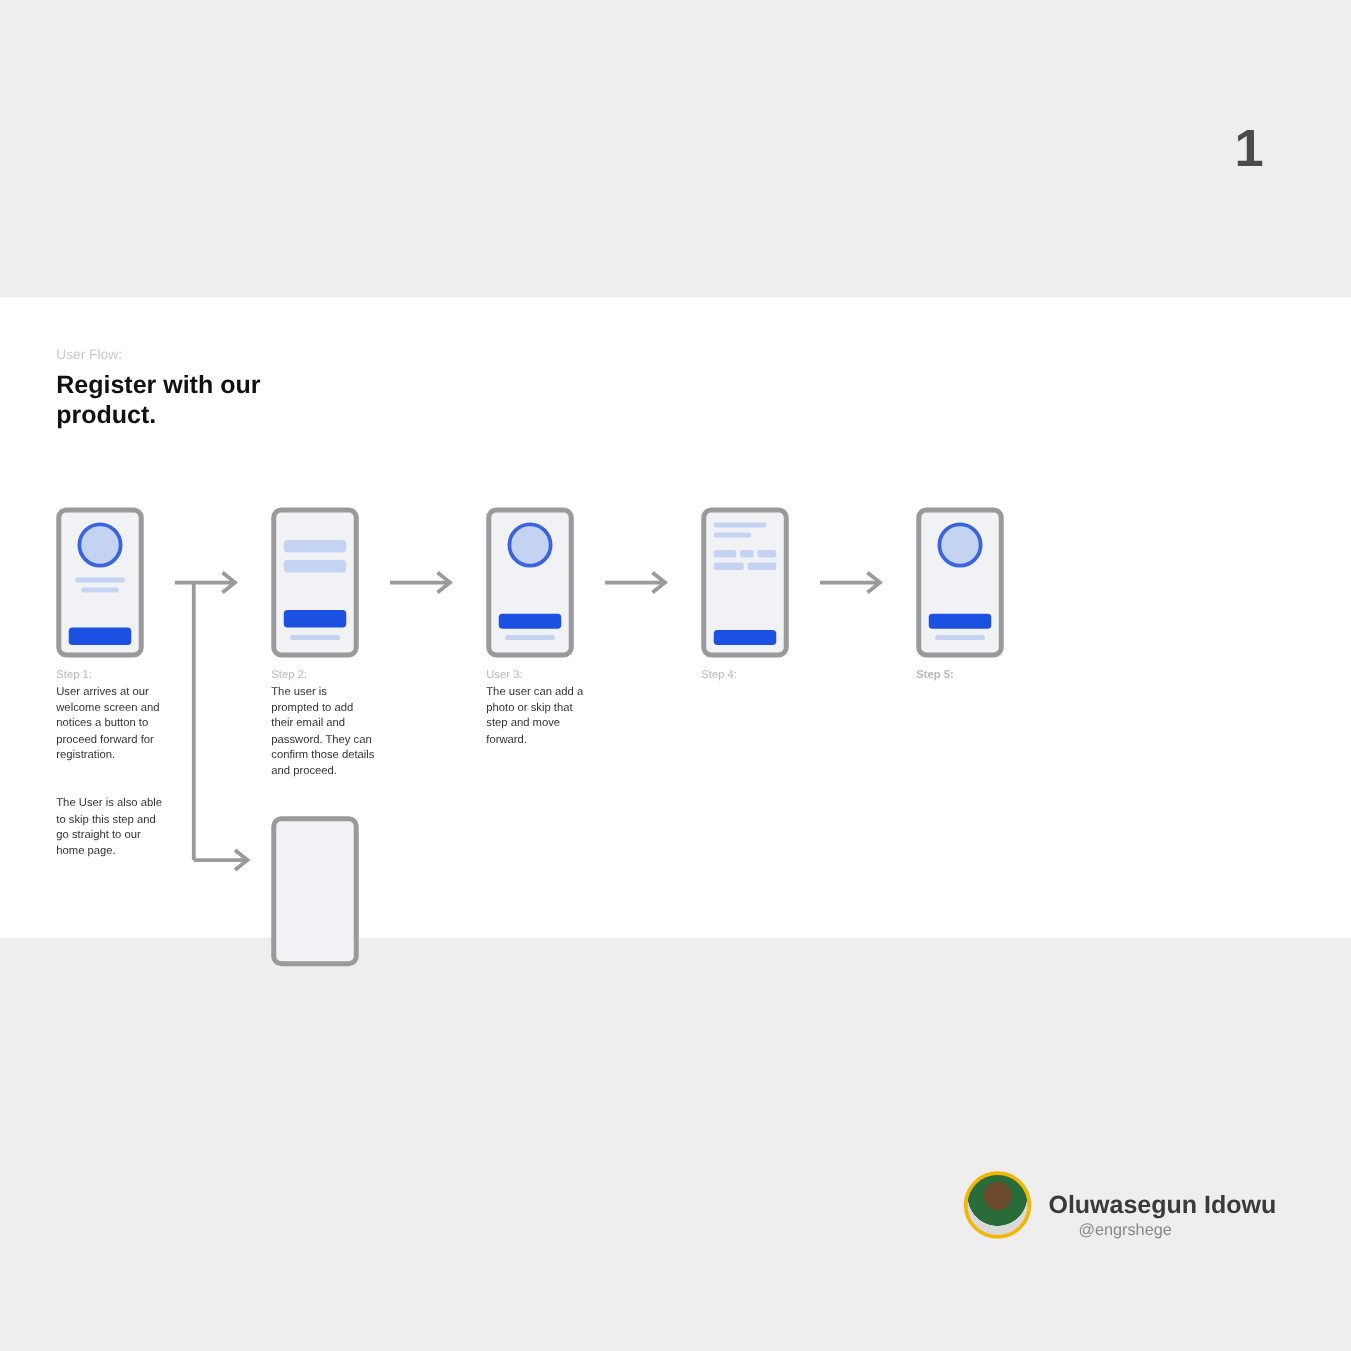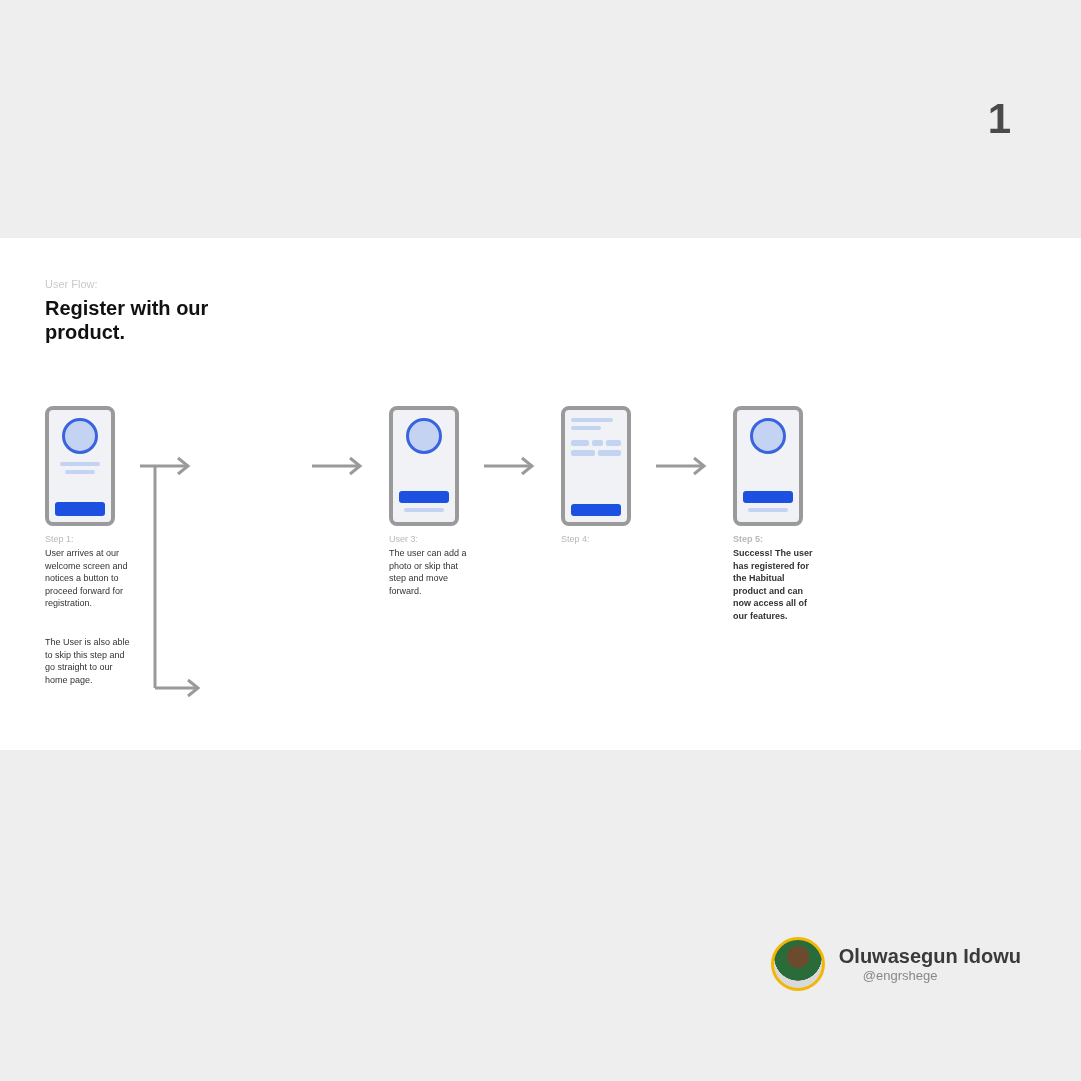--- a/index.html
+++ b/index.html
@@ -163,21 +163,21 @@
     height: 230px;
   }
   .branch svg { width: 100%; height: 100%; overflow: visible; }
   .branch path, .branch line { stroke: #9a9a9a; stroke-width: 3; fill: none; }
 
   .author {
     position: absolute;
     bottom: 90px;
     right: 60px;
     display: flex;
-    align-items: center;
+    align-items: flex-end;
     gap: 14px;
   }
   .avatar {
     width: 54px;
     height: 54px;
     border-radius: 50%;
     border: 3px solid #f2b705;
     background: radial-gradient(circle at 50% 35%, #6b4a2e 0%, #6b4a2e 28%, #2a6b3a 29%, #2a6b3a 60%, #d9d9d9 61%);
     background-color: #d4d4d4;
   }
@@ -208,20 +208,34 @@
         <div class="circle"></div>
         <div class="line w40"></div>
         <div class="line w30"></div>
         <div class="btn tall"></div>
       </div>
       <div class="steplabel">Step 1:</div>
       <div class="desc">User arrives at our welcome screen and notices a button to proceed forward for registration.</div>
       <div class="desc">The User is also able to skip this step and go straight to our home page.</div>
     </div>
 
+    <div class="col col2">
+      <div class="phone form">
+        <div style="height:14px;"></div>
+        <div class="field"></div>
+        <div class="field"></div>
+        <div class="spacer"></div>
+        <div class="btn tall"></div>
+        <div style="height:6px;"></div>
+        <div class="line w40"></div>
+      </div>
+      <div class="steplabel">Step 2:</div>
+      <div class="desc">The user is prompted to add their email and password. They can confirm those details and proceed.</div>
+      <div class="phone blank"></div>
+    </div>
 
     <div class="col col3">
       <div class="phone">
         <div class="circle"></div>
         <div style="flex:1"></div>
         <div class="btn"></div>
         <div style="height:5px;"></div>
         <div class="line w40"></div>
       </div>
       <div class="steplabel">User 3:</div>
@@ -250,21 +264,20 @@
 
     <div class="col col5">
       <div class="phone">
         <div class="circle"></div>
         <div style="flex:1"></div>
         <div class="btn"></div>
         <div style="height:5px;"></div>
         <div class="line w40"></div>
       </div>
       <div class="steplabel">Step 5:</div>
-      <div class="desc">Success! The user has registered for the Habitual product and can now access all of our features.</div>
     </div>
 
     <div class="arrow a1">
       <svg viewBox="0 0 56 20">
           <line x1="0" y1="10" x2="46" y2="10"></line>
           <path d="M38 2 L48 10 L38 18"></path>
         </svg>
     </div>
     <div class="arrow a2">
       <svg viewBox="0 0 56 20">

